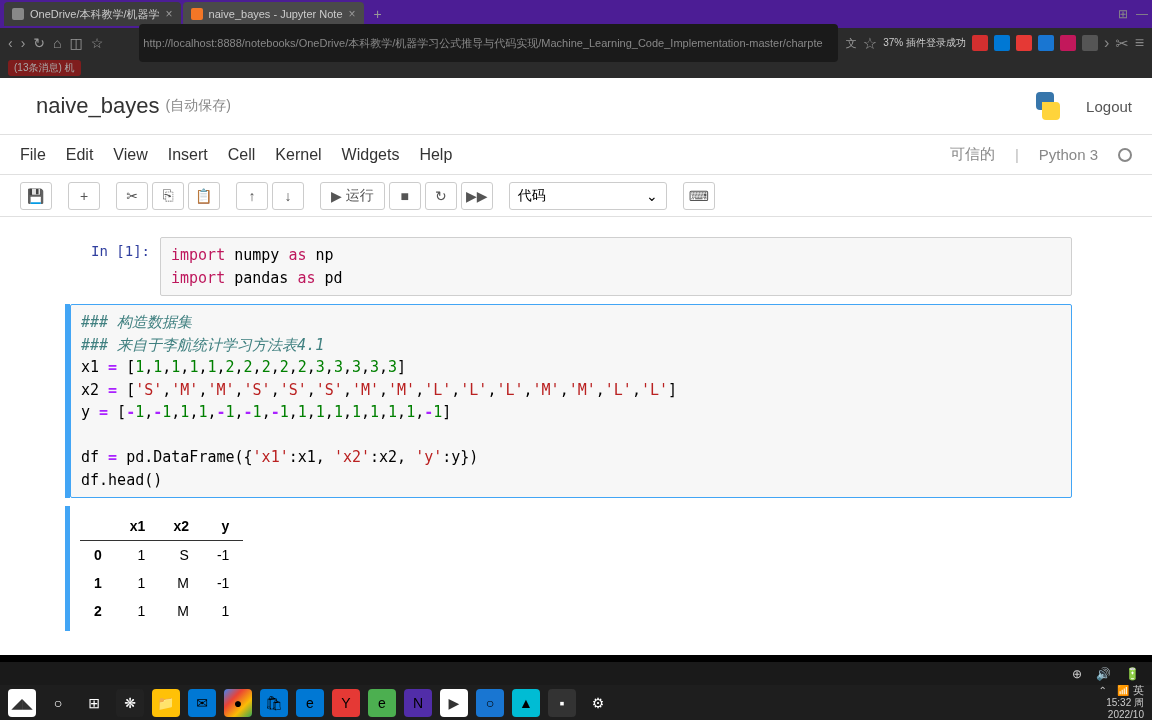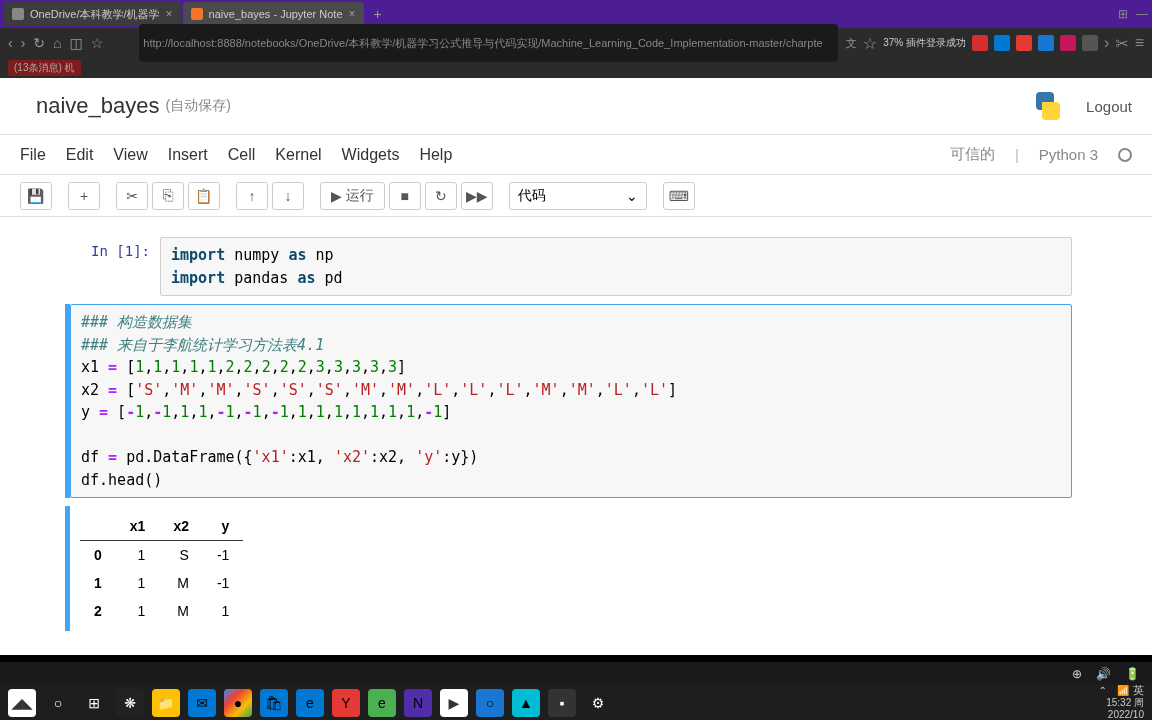--- a/index.html
+++ b/index.html
@@ -44,34 +44,34 @@
     
     .menu-bar { display: flex; padding: 0 20px; height: 40px; align-items: center; gap: 20px; font-size: 16px; border-bottom: 1px solid #e0e0e0; }
     .menu-item { color: #333; cursor: pointer; }
     .menu-right { margin-left: auto; display: flex; gap: 20px; align-items: center; color: #888; font-size: 15px; }
     .kernel-ind { width: 14px; height: 14px; border: 2px solid #888; border-radius: 50%; }
     
     .toolbar { display: flex; padding: 6px 20px; gap: 4px; align-items: center; border-bottom: 1px solid #e0e0e0; height: 42px; }
     .tool-btn { width: 32px; height: 28px; border: 1px solid #ccc; background: #fff; border-radius: 3px; display: flex; align-items: center; justify-content: center; font-size: 14px; color: #555; cursor: pointer; }
     .tool-btn.wide { width: auto; padding: 0 10px; gap: 4px; }
     .tool-sep { width: 8px; }
-    .cell-type { width: 138px; height: 28px; border: 1px solid #ccc; border-radius: 3px; padding: 0 8px; font-size: 14px; display: flex; align-items: center; justify-content: space-between; }
+    .cell-type { width: 158px; height: 28px; border: 1px solid #ccc; border-radius: 3px; padding: 0 8px; font-size: 14px; display: flex; align-items: center; justify-content: space-between; }
     
     .notebook-body { padding: 20px 80px 20px 70px; overflow-y: auto; height: calc(100% - 138px); }
     .cell { display: flex; margin-bottom: 8px; position: relative; }
     .cell.selected::before { content: ''; position: absolute; left: -5px; top: 0; bottom: 0; width: 5px; background: #42a5f5; }
     .prompt { width: 90px; text-align: right; padding: 6px 10px 6px 0; font-family: monospace; font-size: 14px; flex-shrink: 0; }
     .prompt.in { color: #303f9f; }
     .prompt.out { color: #d84315; }
     .cell-content { flex: 1; padding: 6px 10px; font-family: "DejaVu Sans Mono", monospace; font-size: 15px; line-height: 1.5; }
     .cell.code .cell-content { border: 1px solid #cfcfcf; background: #f7f7f7; border-radius: 2px; }
     .cell.selected .cell-content { border-color: #42a5f5; }
     
     
-    .kw { color: #0c4a6e; font-weight: bold; }
+    .kw { color: #be185d; font-weight: normal; }
     .op { color: #aa22ff; font-weight: bold; }
     .num { color: #008000; }
     .str { color: #ba2121; }
     .cm { color: #408080; font-style: italic; }
     
     .output-area { padding: 6px 10px; }
     .df-table { border-collapse: collapse; font-size: 14px; }
     .df-table th, .df-table td { padding: 6px 14px; text-align: right; }
     .df-table thead th { border-bottom: 1px solid #333; font-weight: bold; }
     .df-table tbody th { font-weight: bold; }

